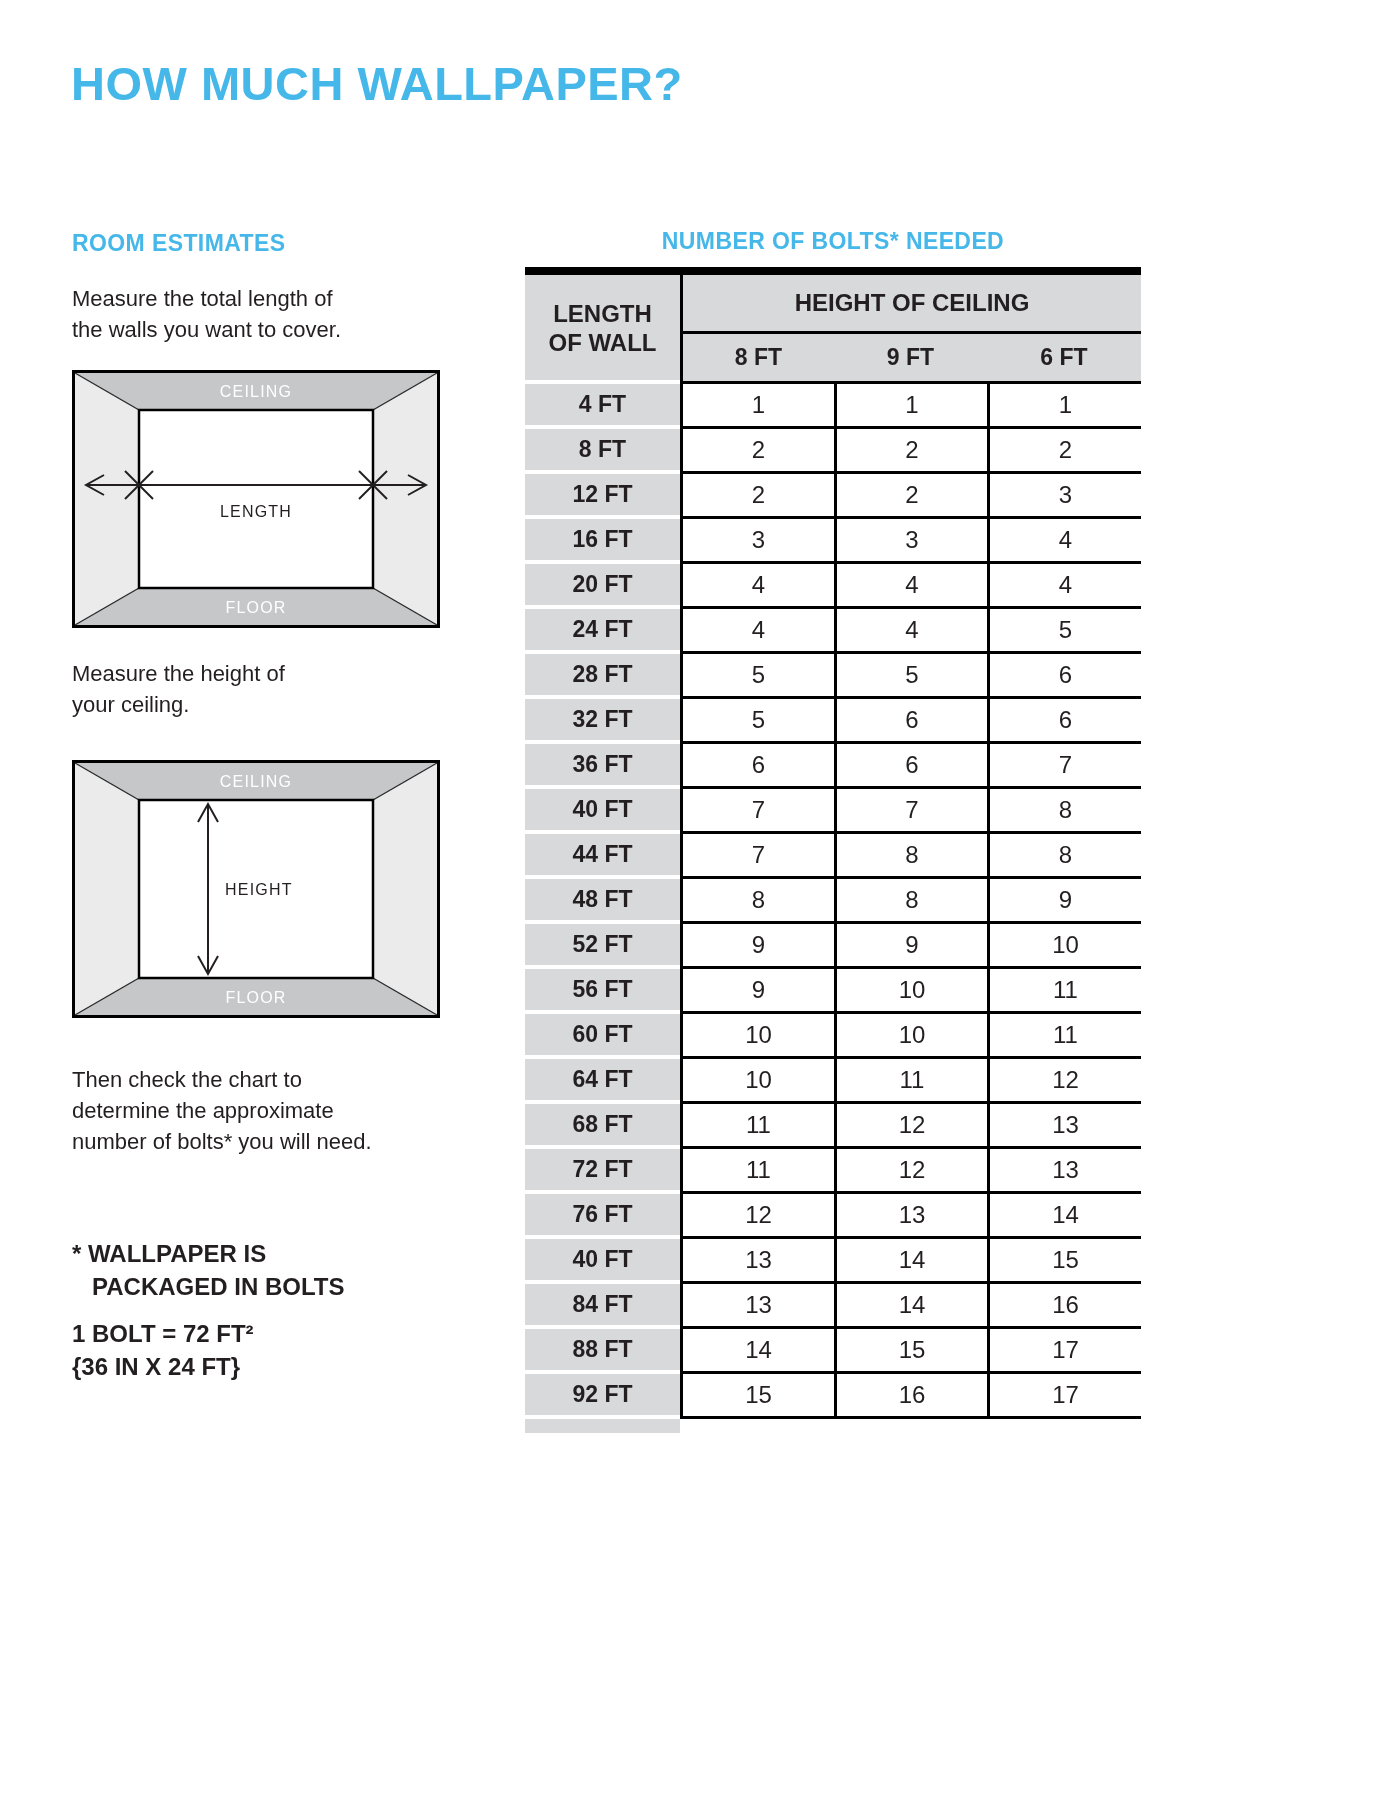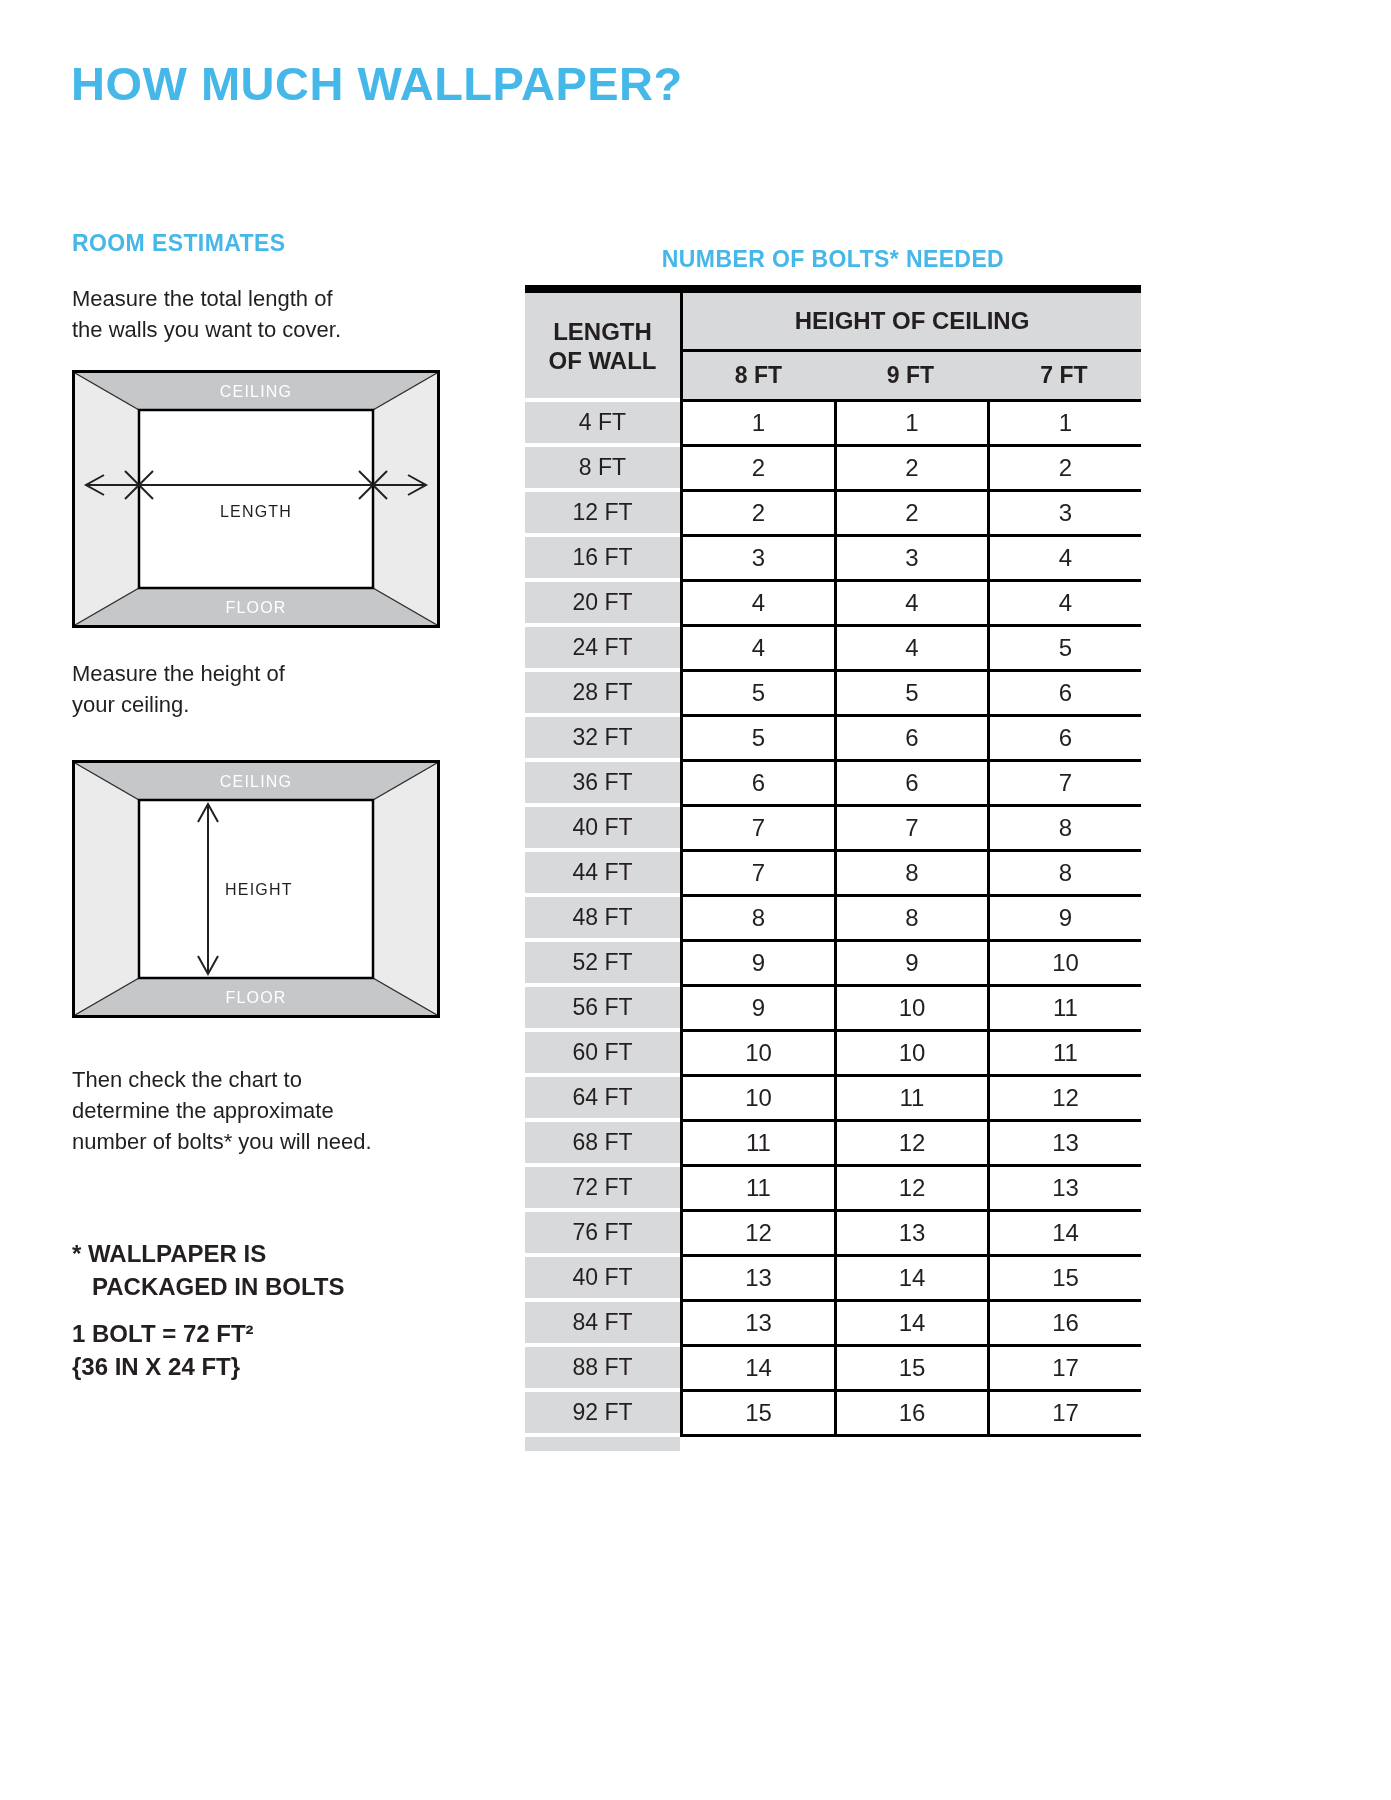--- a/index.html
+++ b/index.html
@@ -35,21 +35,21 @@
   .bolt-info{margin:14px 0 0 0;font-size:24px;font-weight:bold;line-height:33px;}
   .bolt-info span{display:block;}
   svg text{font-family:"Liberation Sans",sans-serif;font-size:16px;letter-spacing:1.2px;}
   .band-label{fill:#ffffff;}
   .measure-label{fill:var(--text);}
   .band{fill:var(--band);}
   .wall{fill:var(--wall);}
   .edge{stroke:#2a2a2a;stroke-width:1.4;}
   .arrow{stroke:var(--text);stroke-width:2;fill:none;}
   
-  .right-col{position:absolute;left:525px;top:246px;width:616px;}
+  .right-col{position:absolute;left:525px;top:228px;width:616px;}
   .table-title{
     margin:0 0 12px 0;text-align:center;font-size:23px;font-weight:bold;
     color:var(--accent);letter-spacing:0.4px;
   }
   table.bolts{
     width:616px;table-layout:fixed;border-collapse:separate;border-spacing:0;
     border-top:8px solid #000;
   }
   th,td{padding:0;text-align:center;vertical-align:middle;}
   th.corner{
@@ -59,21 +59,21 @@
   th.group{
     background:var(--gray);font-size:24px;font-weight:bold;height:59px;
     border-left:3px solid #000;border-bottom:3px solid #000;
   }
   th.sub{
     background:var(--gray);font-size:23px;font-weight:bold;height:50px;
     border-bottom:3px solid #000;
   }
   th.sub.first{border-left:3px solid #000;}
   tbody th.rowlabel{
-    background:var(--gray);font-size:23px;font-weight:normal;height:44px;
+    background:var(--gray);font-size:23px;font-weight:bold;height:44px;
     border-bottom:4px solid #fff;
   }
   tbody td.val{
     background:#fff;font-size:24px;font-weight:normal;height:45px;
     border-left:3px solid #000;border-bottom:3px solid #000;
   }
   tfoot .stubcell{background:var(--gray);height:14px;}
 </style>
 </head>
 <body>
@@ -171,21 +171,21 @@
       </colgroup>
       <thead>
         <tr>
           <th class="corner" rowspan="2">LENGTH
 OF WALL</th>
           <th class="group" colspan="3">HEIGHT OF CEILING</th>
         </tr>
         <tr>
           <th class="sub first">8 FT</th>
           <th class="sub">9 FT</th>
-          <th class="sub">7 FT</th>
+          <th class="sub">6 FT</th>
         </tr>
       </thead>
       <tbody>
           <tr>
             <th class="rowlabel">4 FT</th>
             <td class="val">1</td>
             <td class="val">1</td>
             <td class="val">1</td>
           </tr>
           <tr>

